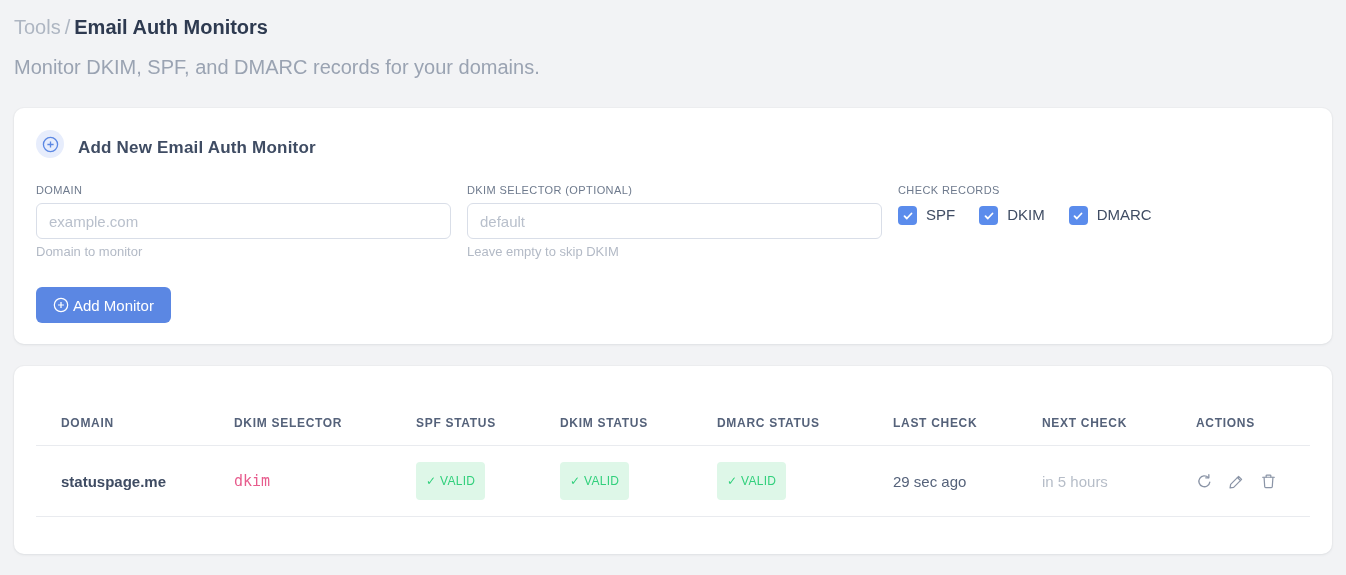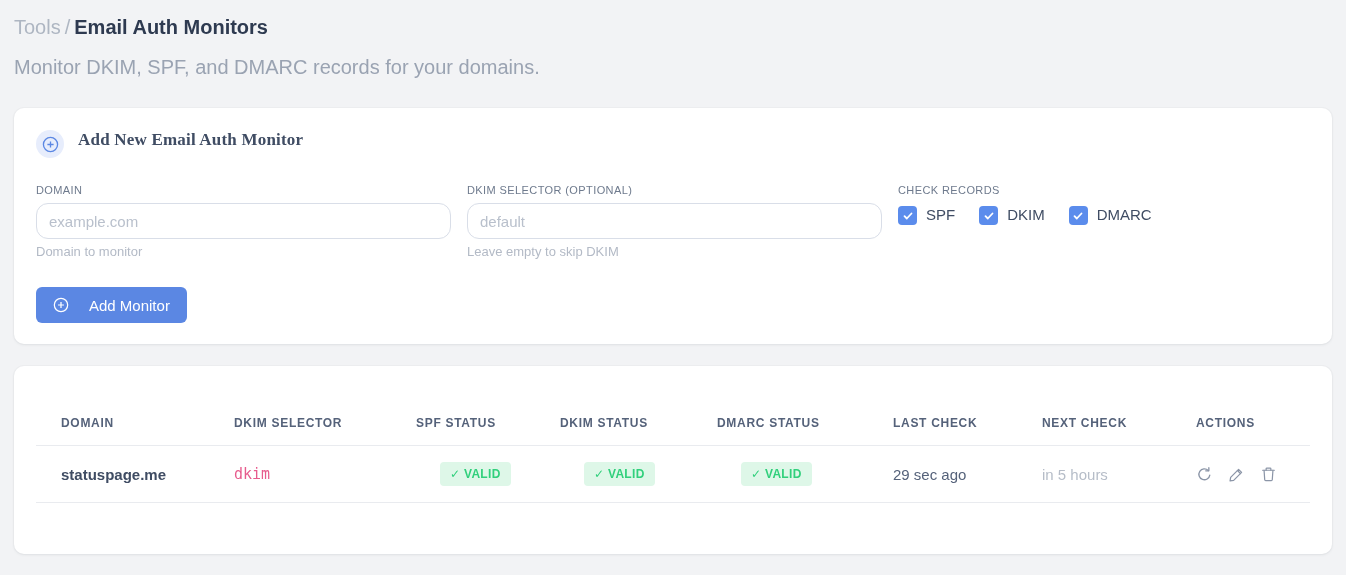--- a/index.html
+++ b/index.html
@@ -22,60 +22,60 @@
   
   .card {
     background: #ffffff;
     border-radius: 10px;
     box-shadow: 0 1px 3px rgba(40,50,70,0.08), 0 0 0 1px rgba(40,50,70,0.02);
     padding: 22px;
   }
   .card-add { margin-top: 29px; height: 236px; }
   .card-list { margin-top: 22px; height: 188px; }
 
-  .card-header { display: flex; align-items: flex-start; gap: 14px; font-family: Liberation Serif, serif; }
+  .card-header { display: flex; align-items: flex-end; gap: 14px; }
   .icon-circle {
     width: 28px; height: 28px; border-radius: 50%;
     display: flex; align-items: center; justify-content: center;
     flex: 0 0 28px;
   }
   .icon-circle.blue { background: #e7edfc; }
   .icon-circle.cyan { background: #d9f6fb; }
   .card-title { font-size: 17px; font-weight: 700; color: #3f4c63; letter-spacing: 0.2px; }
 
   
   .form-row { display: flex; gap: 16px; margin-top: 26px; }
   .input-group { flex: 0 0 415px; }
   .input-group.records { flex: 1 1 auto; }
   .field-label {
     display: block;
     font-size: 11px; font-weight: 400; color: #6e7a8d;
     letter-spacing: 0.4px; margin-bottom: 7px;
   }
   .text-input {
     width: 100%; height: 36px;
-    border: 1px solid #d9dee8; border-radius: 12px;
+    border: 1px solid #d9dee8; border-radius: 6px;
     padding: 8px 12px; font-size: 15px; color: #3f4c63;
     font-family: "Liberation Sans", sans-serif;
     outline: none; background: #fff;
   }
   .text-input::placeholder { color: #b9c0cc; }
   .field-hint { margin-top: 5px; font-size: 13px; color: #b3bac6; }
 
   .checkbox-row { display: flex; align-items: center; gap: 24px; margin-top: 10px; }
   .checkbox-item { display: flex; align-items: flex-start; gap: 9px; cursor: pointer; }
   .cb-box {
     width: 19px; height: 19px; border-radius: 4px;
     background: #5b8cec; display: flex; align-items: center; justify-content: center;
   }
   .cb-label { font-size: 15px; color: #3f4c63; }
 
   .btn-primary {
     margin-top: 28px; height: 36px;
-    display: inline-flex; align-items: center; gap: 20px;
+    display: inline-flex; align-items: center; gap: 4px;
     background: #5b87e3; color: #ffffff;
     border: none; border-radius: 6px;
     padding: 0 17px; font-size: 15px;
     font-family: "Liberation Sans", sans-serif;
     cursor: pointer;
   }
 
   
   .monitor-table { width: 100%; border-collapse: collapse; table-layout: fixed; margin-top: 20px; }
   .monitor-table col.c1 { width: 198px; }
@@ -94,22 +94,22 @@
   .monitor-table th:first-child, .monitor-table td:first-child { padding-left: 25px; }
   .monitor-table td {
     padding: 16px 8px 16px 0;
     border-bottom: 1px solid #e9ebef;
     font-size: 15px; vertical-align: middle;
   }
   .cell-domain { font-weight: 700; color: #3f4c63; }
   .cell-selector { font-family: "DejaVu Sans Mono", "Liberation Mono", monospace; font-size: 14px; color: #e75c8d; }
   .badge-valid {
     display: inline-block; background: #def7e8; color: #31d07c;
-    font-size: 12px; font-weight: 700; border-radius: 4px;
-    padding: 5px 10px; letter-spacing: 0.3px; margin-left: 24px;
+    font-size: 12px; font-weight: 400; border-radius: 4px;
+    padding: 12px 10px; letter-spacing: 0.3px;
   }
   .cell-last { font-size: 14px; color: #55627a; }
   .cell-next { font-size: 14px; color: #b6bdc8; }
   .actions-cell { display: flex; align-items: center; gap: 15px; }
   .action-btn { background: none; border: none; padding: 0; cursor: pointer; display: flex; color: #8b95a7; }
 </style>
 </head>
 <body>
 
 <div class="page">

